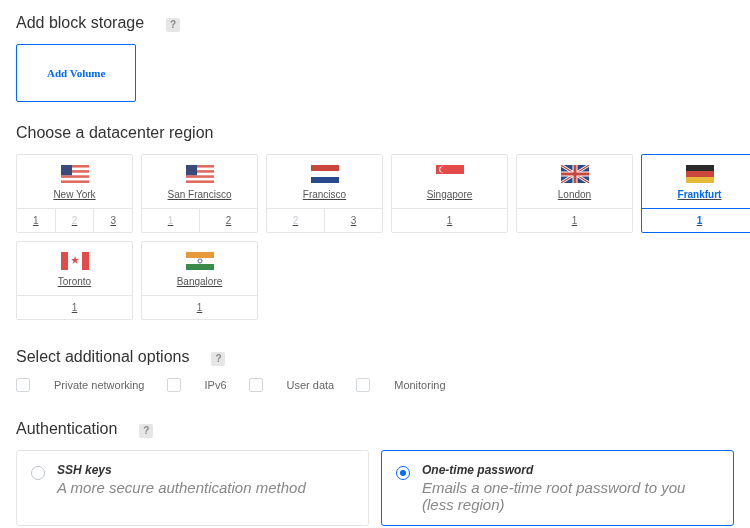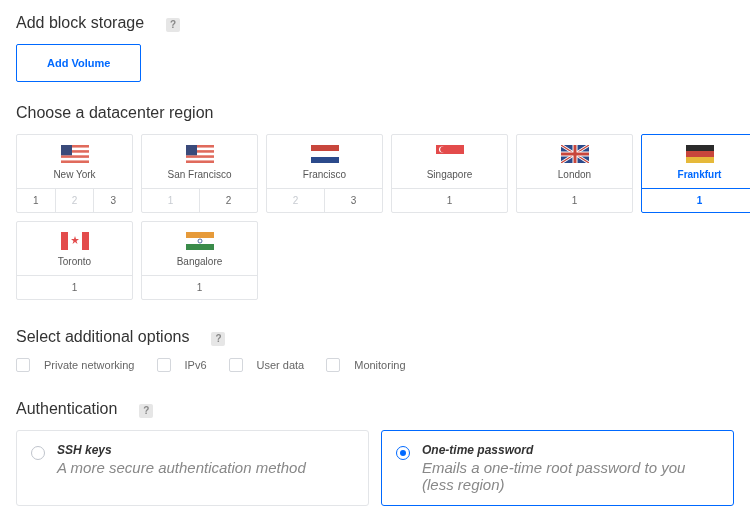--- a/index.html
+++ b/index.html
@@ -34,32 +34,34 @@
     border-radius: 2px;
     font-weight: 600;
     line-height: 1;
   }
   .btn-outline {
     border: 1px solid #0069ff;
     color: #0069ff;
     background: #fff;
     font-size: 11px;
     font-weight: 600;
-    padding: 12px 30px;
+    padding: 22px 30px;
     border-radius: 2px;
     cursor: pointer;
+    font-family: Liberation Serif, serif;
   }
   .section { margin-bottom: 28px; }
   .section.tight { margin-bottom: 22px; }
 
   
   .region-grid {
     display: grid;
     grid-template-columns: repeat(6, 117px);
     gap: 8px;
+    text-decoration: underline;
   }
   .region-card {
     border: 1px solid #e3e5e8;
     border-radius: 2px;
     overflow: hidden;
     cursor: pointer;
     background: #fff;
   }
   .region-card.selected {
     border-color: #0069ff;
@@ -92,21 +94,21 @@
   .region-card.selected .region-num { border-right-color:#0069ff; }
   .region-num:last-child { border-right: none; }
   .region-num.disabled { color: #c7cbd1; }
   .region-card.selected .region-num.active { color:#0069ff; font-weight:600; }
 
   
   .flag { width: 28px; height: 18px; display:block; }
 
   
   .opts-row { display:flex; gap: 22px; align-items:center; }
-  .opt { display:flex; align-items:center; gap:14px; font-size:11px; color:#666; cursor:pointer; }
+  .opt { display:flex; align-items:center; gap:24px; font-size:11px; color:#666; cursor:pointer; }
   .checkbox {
     width:14px; height:14px; border:1px solid #d4d7dc; border-radius:2px; background:#fff;
   }
 
   
   .auth-grid { display:grid; grid-template-columns: 1fr 1fr; gap: 12px; font-style: italic; }
   .auth-card {
     border:1px solid #e3e5e8;
     border-radius:3px;
     padding: 12px 14px;

